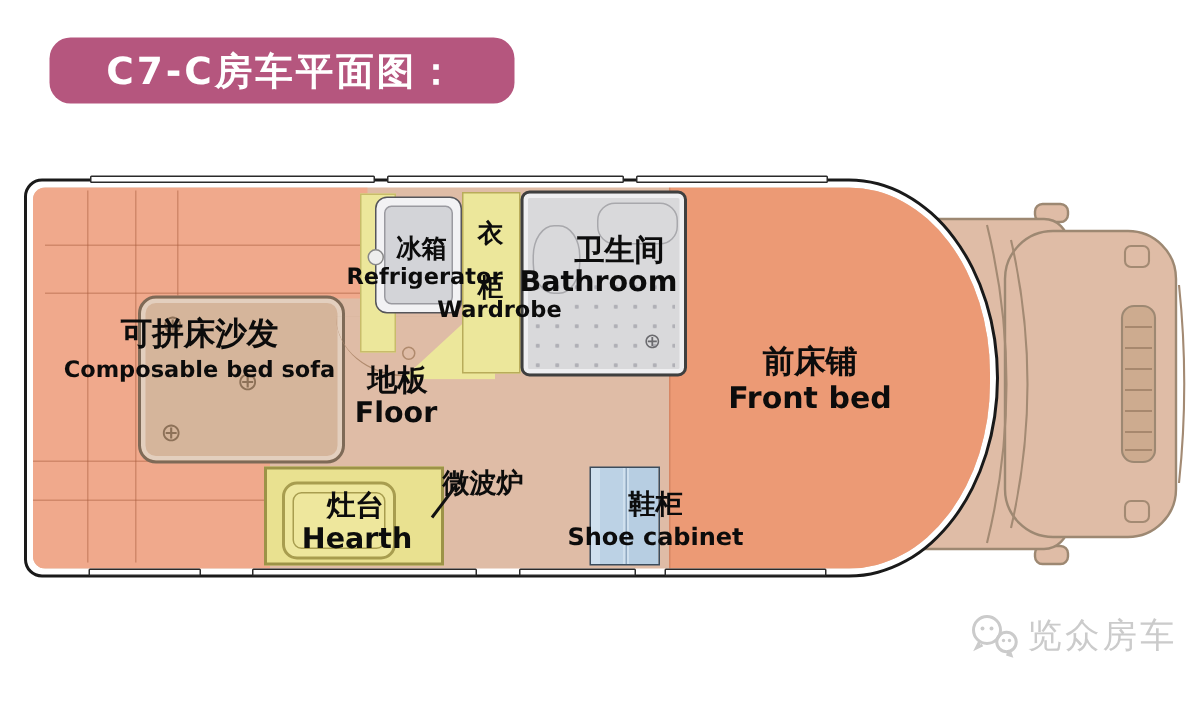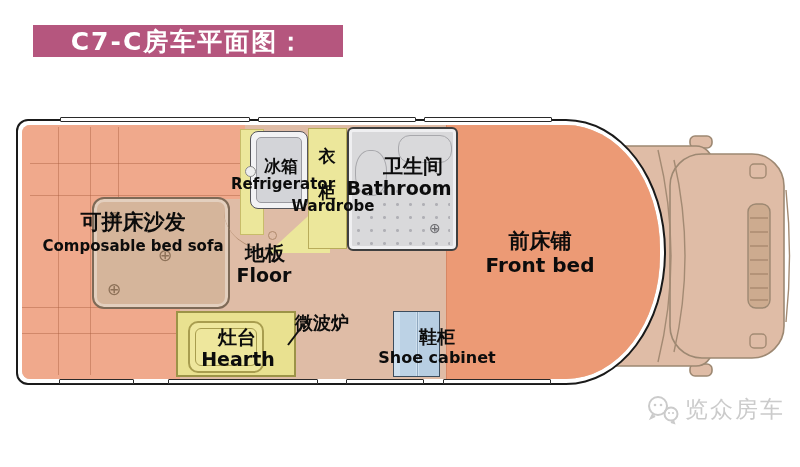--- a/index.html
+++ b/index.html
@@ -1,20 +1,20 @@
 <!DOCTYPE html>
 <html><head>
 <meta charset="utf-8">
 <style>
   html,body{margin:0;padding:0;background:#fff;}
   #page{position:relative;width:800px;height:467px;background:#ffffff;overflow:hidden;
         font-family:"DejaVu Sans","Liberation Sans",sans-serif;}
   .abs{position:absolute;box-sizing:border-box;}
   
-  .banner{left:33px;top:25px;width:310px;height:32px;background:#b5567e;border-radius:0;
+  .banner{left:33px;top:25px;width:310px;height:44px;background:#b5567e;border-radius:14px;
           display:flex;align-items:center;justify-content:center;z-index:8;}
   .banner span{color:#ffffff;font-size:25px;font-weight:bold;letter-spacing:2px;white-space:nowrap;}
   
   .cab{left:592px;top:134px;z-index:0;}
   
   .body{left:16px;top:119px;width:650px;height:266px;background:#ffffff;border:2px solid #1a1a1a;
         border-radius:12px 100px 100px 12px / 12px 133px 133px 12px;z-index:1;}
   .interior{position:absolute;left:4px;top:4px;right:4px;bottom:4px;background:#dfbca6;
         border-radius:8px 94px 94px 8px / 8px 124px 124px 8px;overflow:hidden;}
   
@@ -56,21 +56,21 @@
         background:linear-gradient(90deg,#cfe0ee 0 14%,#bcd2e5 14% 48%,#cfe0ee 48% 56%,#b7cee2 56% 100%);}
   .shoe:before{content:"";position:absolute;left:50%;top:0;bottom:0;border-left:1px solid #8fa8c0;}
   
   .lbl{position:absolute;transform:translateX(-50%);white-space:nowrap;font-weight:bold;
        color:#0c0c0c;line-height:1.05;z-index:6;}
   .pointer{left:288px;top:344px;width:26px;height:0;border-top:2px solid #111;
            transform:rotate(-53deg);transform-origin:0 50%;z-index:6;}
   
   .rail{height:5px;background:#ffffff;border:1px solid #2a2a2a;border-radius:1px;z-index:4;}
   
-  .wm{left:646px;top:394px;display:flex;align-items:center;gap:5px;z-index:2;}
+  .wm{left:646px;top:408px;display:flex;align-items:center;gap:5px;z-index:2;}
   .wm span{color:#cbcbcb;font-size:23px;letter-spacing:2px;font-weight:500;white-space:nowrap;}
 </style>
 </head>
 <body>
 
 <div id="page">
 
   <div class="abs banner">
     <span>C7-C房车平面图：</span>
   </div>

